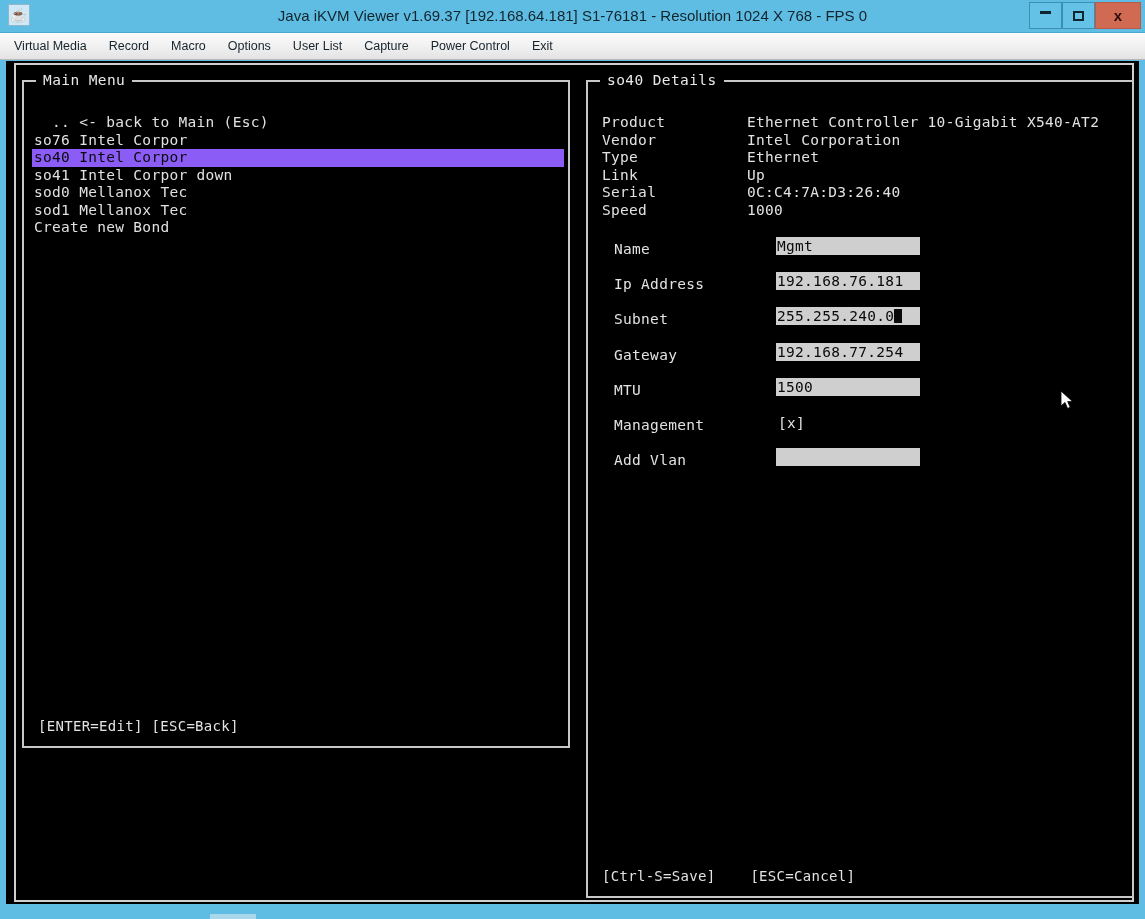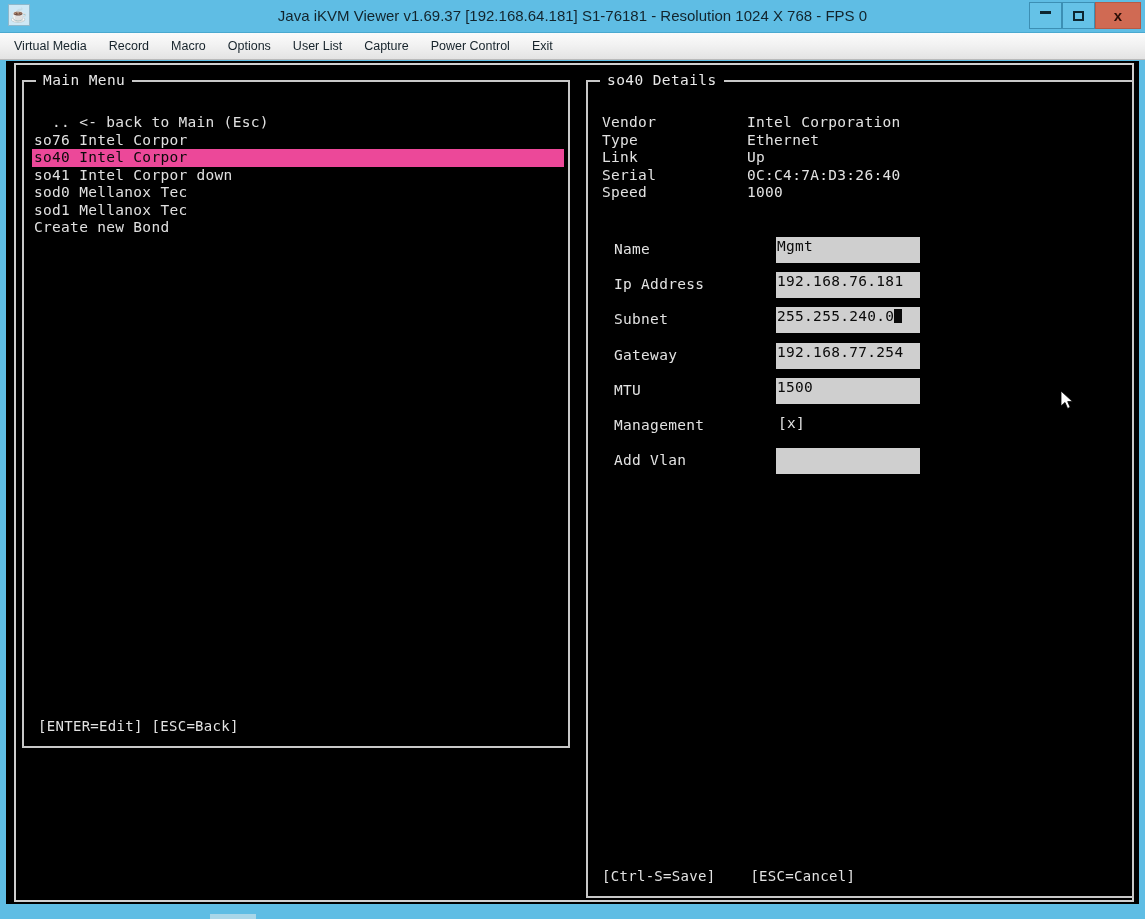--- a/index.html
+++ b/index.html
@@ -192,21 +192,21 @@
     height: 17.5px;
     line-height: 17.5px;
     font-size: 14.5px;
     letter-spacing: 0.3px;
     white-space: pre;
     padding-left: 2px;
     color: #e0e0e0;
     font-family: "DejaVu Sans Mono", "Liberation Mono", monospace;
   }
   .menu-row.selected {
-    background: #ec4899;
+    background: #8b5cf6;
     color: #0a0a0a;
     margin-right: 2px;
   }
 
   
   .details-table {
     position: absolute;
     left: 14px;
     top: 32px;
   }
@@ -245,21 +245,21 @@
     letter-spacing: 0.3px;
     white-space: pre;
     font-family: "DejaVu Sans Mono", "Liberation Mono", monospace;
     color: #e2e2e2;
   }
   .form-input {
     position: absolute;
     left: 162px;
     top: 0px;
     width: 144px;
-    height: 26px;
+    height: 18px;
     background: #cfcfcf;
     color: #0a0a0a;
     font-size: 14.5px;
     line-height: 18px;
     letter-spacing: 0.3px;
     white-space: pre;
     font-family: "DejaVu Sans Mono", "Liberation Mono", monospace;
     overflow: hidden;
     box-sizing: border-box;
     padding-left: 1px;
@@ -371,20 +371,21 @@
             <div class="menu-row">sod0 Mellanox Tec</div>
             <div class="menu-row">sod1 Mellanox Tec</div>
             <div class="menu-row">Create new Bond</div>
           </div>
         <div class="panel-footer">[ENTER=Edit] [ESC=Back]</div>
       </div>
 
       <div class="panel panel-right">
         <div class="panel-legend">so40 Details</div>
         <div class="details-table" id="details-table">
+            <div class="det-row"><span class="det-key">Product</span><span class="det-val">Ethernet Controller 10-Gigabit X540-AT2</span></div>
             <div class="det-row"><span class="det-key">Vendor</span><span class="det-val">Intel Corporation</span></div>
             <div class="det-row"><span class="det-key">Type</span><span class="det-val">Ethernet</span></div>
             <div class="det-row"><span class="det-key">Link</span><span class="det-val">Up</span></div>
             <div class="det-row"><span class="det-key">Serial</span><span class="det-val">0C:C4:7A:D3:26:40</span></div>
             <div class="det-row"><span class="det-key">Speed</span><span class="det-val">1000</span></div>
           </div>
         <div class="form" id="config-form">
             <div class="form-row">
               <div class="form-label">Name</div>
               <div class="form-input"><span>Mgmt</span></div>

